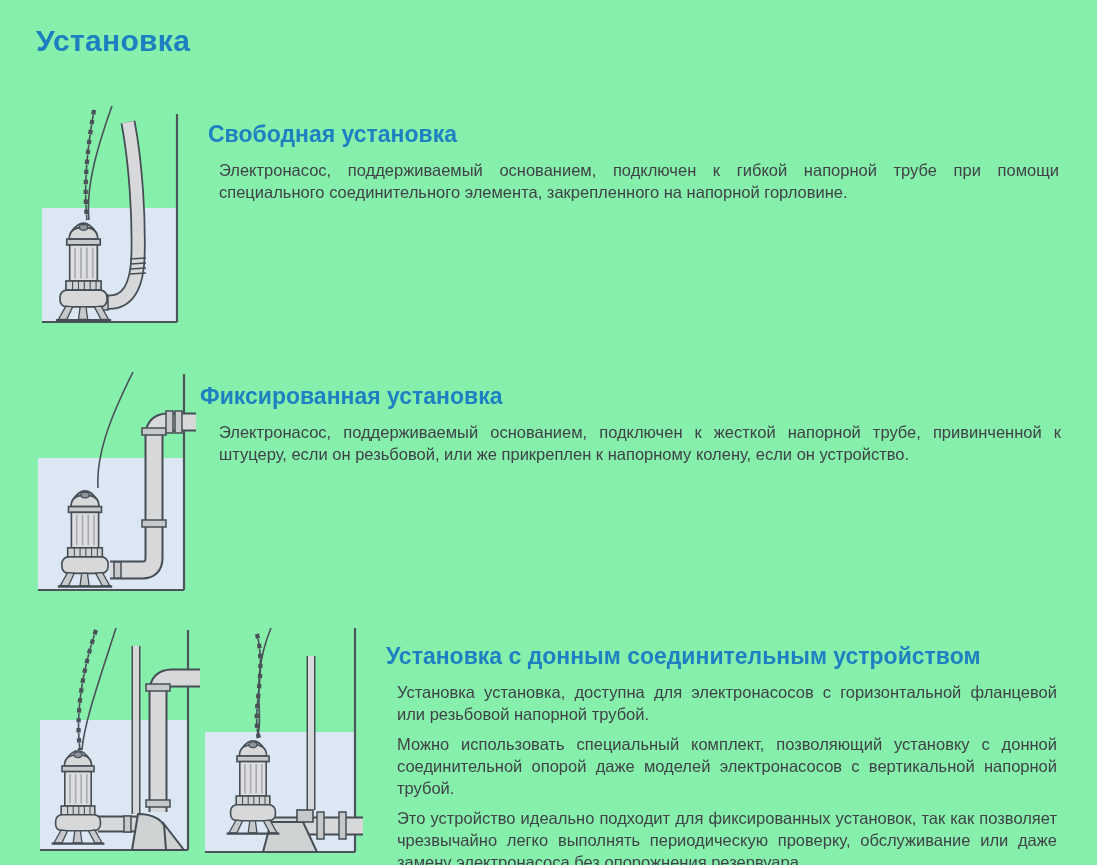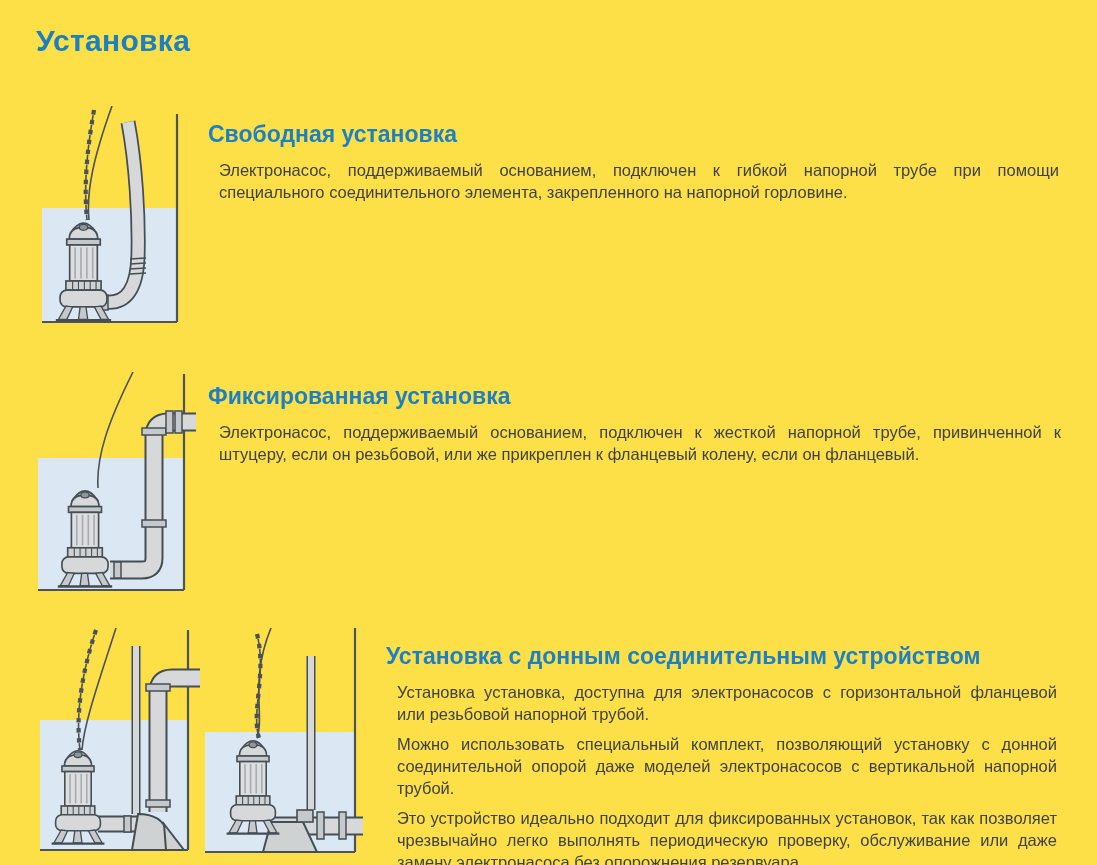--- a/index.html
+++ b/index.html
@@ -1,17 +1,17 @@
 <!DOCTYPE html>
 <html><head>
 <meta charset="utf-8">
 <style>
   * { margin:0; padding:0; box-sizing:border-box; }
   html,body { background:#ffffff; font-family:"Liberation Sans", sans-serif; }
-  .page { position:relative; width:1097px; height:865px; background:#fde047; overflow:hidden; }
+  .page { position:relative; width:1097px; height:865px; background:#86efac; overflow:hidden; }
   .page-title {
     position:absolute; left:36px; top:24px;
     font-size:30px; font-weight:bold; color:#1b7fc0; letter-spacing:0.3px;
   }
   .sec-head {
     position:absolute; font-size:23px; font-weight:bold; color:#1e80c2;
   }
   .sec-body {
     position:absolute; font-size:16.5px; line-height:22px; color:#3f4247;
     text-align:justify;
@@ -100,23 +100,23 @@
         <rect x="104" y="148" width="24" height="7" fill="#c6c9cb" stroke="#454d55" stroke-width="1.5"></rect>
         <rect x="128" y="39" width="7" height="22" fill="#c6c9cb" stroke="#454d55" stroke-width="1.5"></rect>
         <rect x="137" y="39" width="7" height="22" fill="#c6c9cb" stroke="#454d55" stroke-width="1.5"></rect>
         <rect x="76" y="190" width="7" height="16" fill="#c6c9cb" stroke="#454d55" stroke-width="1.5"></rect>
       </g>
       <path d="M95 0 C70 50 58 85 60 116" fill="none" stroke="#4a5158" stroke-width="1.6"></path>
       <use href="#pump-sym" x="14" y="114" width="66" height="103"></use>
     </svg>
   </figure>
 
-  <h2 class="sec-head" style="left:208px; top:383px;">Фиксированная установка</h2>
+  <h2 class="sec-head" style="left:200px; top:383px;">Фиксированная установка</h2>
   <div class="sec-body" style="left:211px; top:413px; width:858px;">
-    <p>Электронасос, поддерживаемый основанием, подключен к жесткой напорной трубе, привинченной к штуцеру, если он резьбовой, или же прикреплен к фланцевый колену, если он фланцевый.</p>
+    <p>Электронасос, поддерживаемый основанием, подключен к жесткой напорной трубе, привинченной к штуцеру, если он резьбовой, или же прикреплен к напорному колену, если он устройство.</p>
   </div>
 
   <figure class="fig" style="left:40px; top:628px;">
     <svg width="160" height="228" viewBox="0 0 160 228">
       <rect x="0" y="92" width="148" height="130" fill="#dbe8f3"></rect>
       <g stroke="#4c545b" stroke-width="2.2" fill="none">
         <path d="M148 2 V222"></path>
         <path d="M0 222 H148"></path>
       </g>
       <g>

